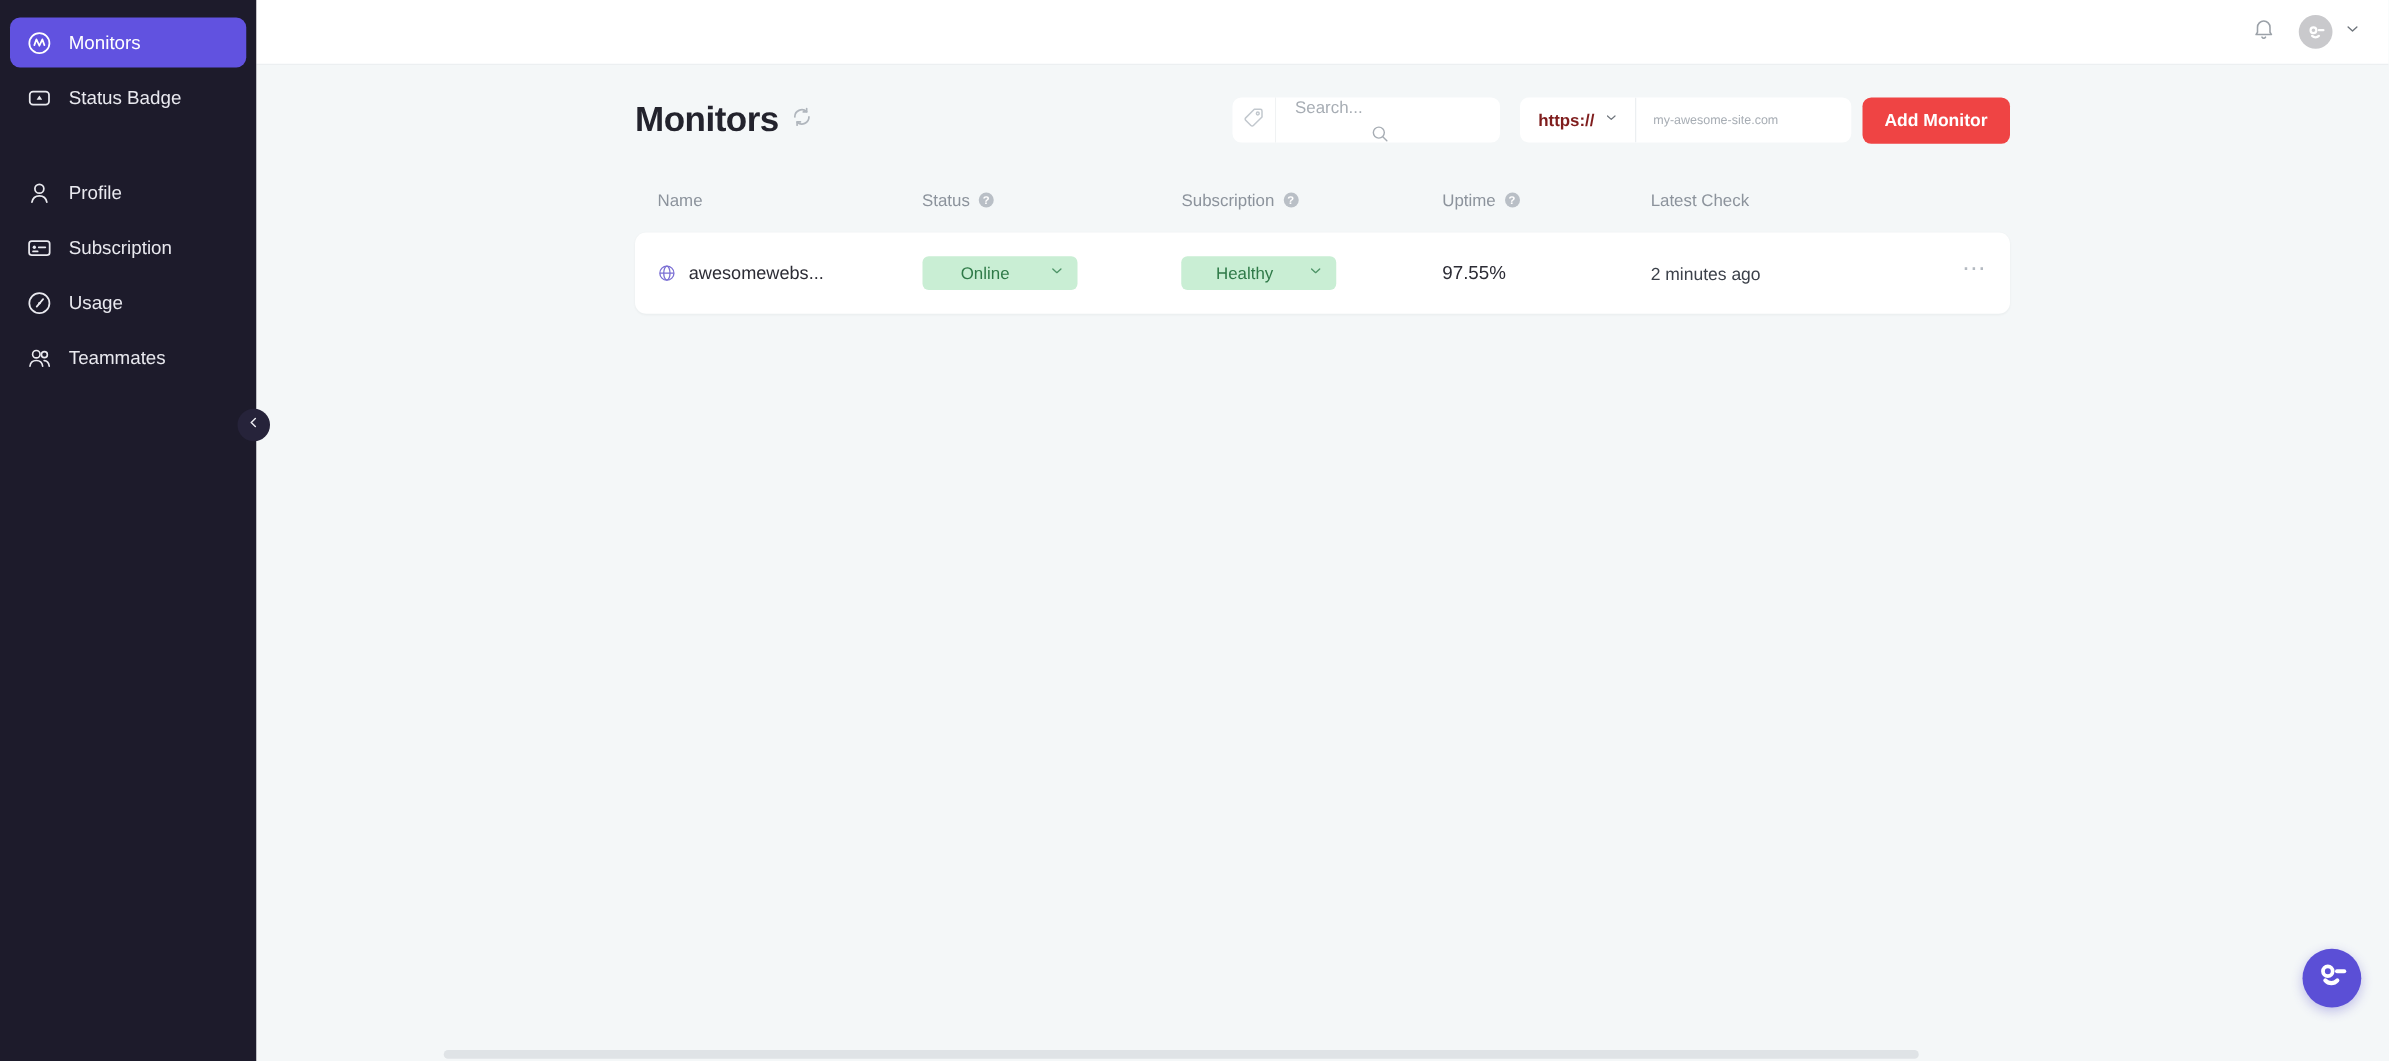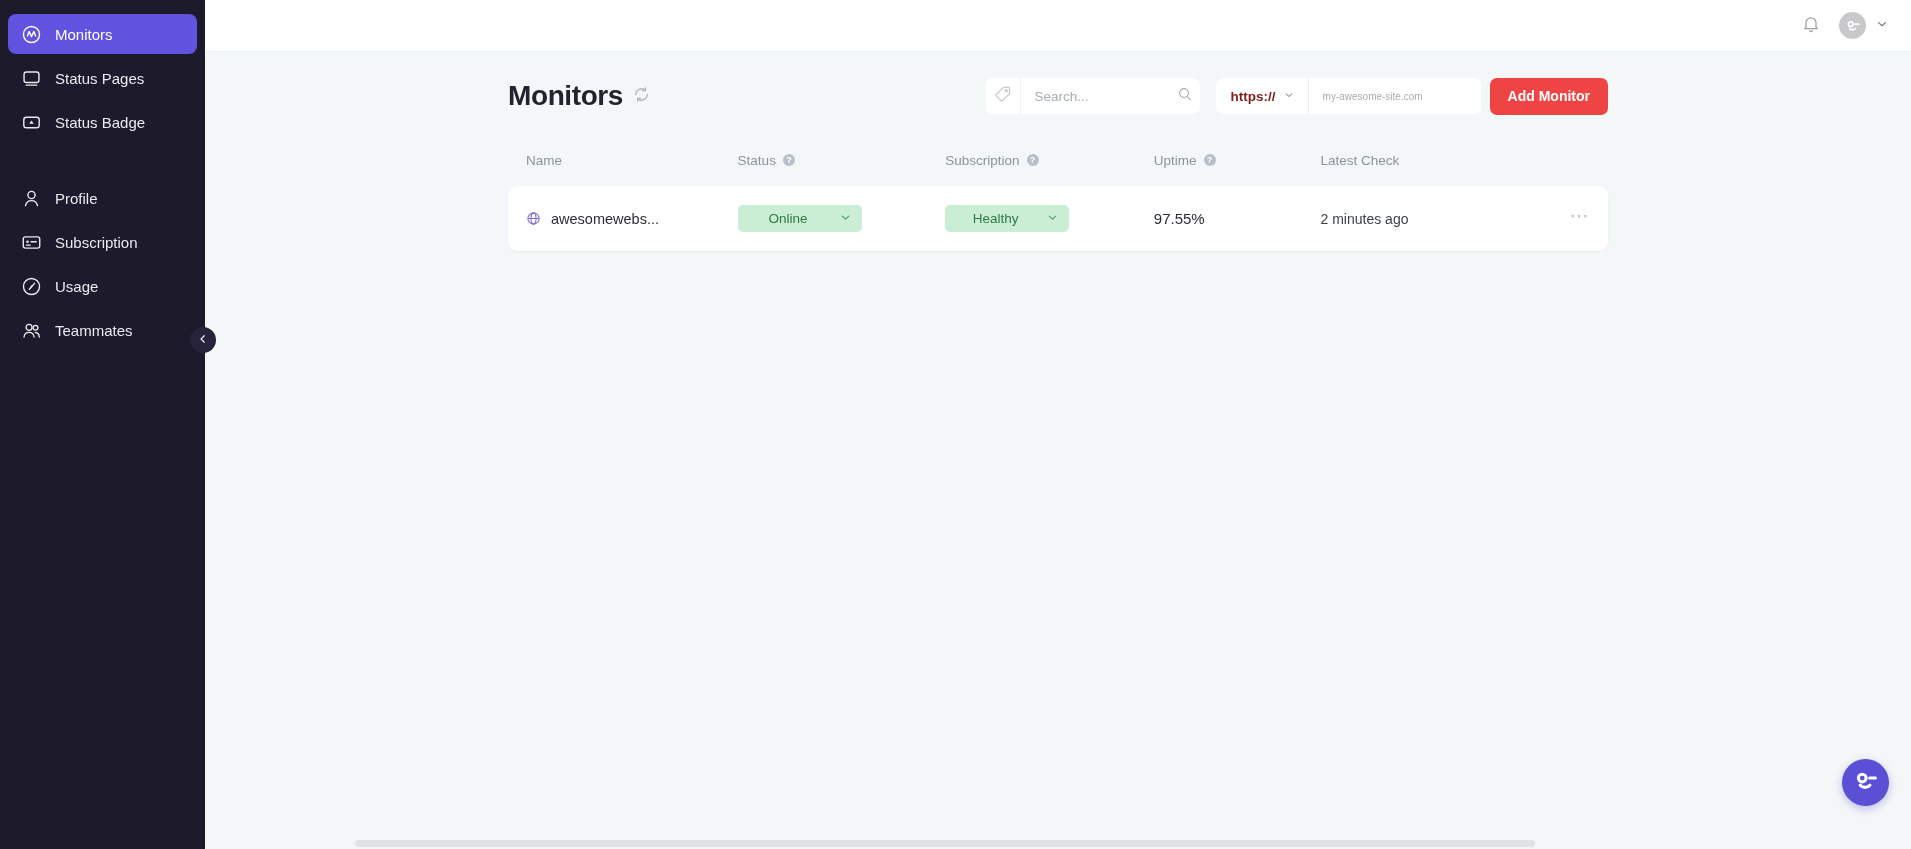--- a/index.html
+++ b/index.html
@@ -146,24 +146,25 @@
     border-radius: 7px 0 0 7px;
     display: flex; align-items: center; justify-content: center;
     cursor: pointer;
   }
   .search-box {
     width: 180px;
     height: 36px;
     background: #ffffff;
     display: flex;
     align-items: center;
-    padding: 0 12px 0 14px;
+    padding: 0 12px 0 0;
     gap: 6px;
     border-left: 1px solid #f0f2f3;
     border-radius: 0 7px 7px 0;
+    flex-direction: column;
   }
   .search-input {
     border: none; outline: none;
     font-family: "Liberation Sans", sans-serif;
     font-size: 13.5px;
     color: #44444c;
     background: transparent;
     width: 136px;
   }
   .search-input::placeholder { color: #a7adb4; }
@@ -336,29 +337,20 @@
       <div class="nav-item active">
         <span class="nav-icon">
           <svg width="21" height="21" viewBox="0 0 24 24" fill="none" stroke="#ffffff" stroke-width="1.6">
             <circle cx="12" cy="12" r="9.2"></circle>
             <path d="M7.4 13.8 L9.3 8.6 L12 14.4 L14.7 8.6 L16.6 13.8" stroke-linecap="round" stroke-linejoin="round"></path>
           </svg>
         </span>
         <span>Monitors</span>
       </div>
 
-      <div class="nav-item">
-        <span class="nav-icon">
-          <svg width="21" height="21" viewBox="0 0 24 24" fill="none" stroke="#e9e9ef" stroke-width="1.6">
-            <rect x="3.5" y="4.5" width="17" height="12" rx="2.6"></rect>
-            <line x1="6" y1="19.6" x2="18" y2="19.6" stroke-linecap="round"></line>
-          </svg>
-        </span>
-        <span>Status Pages</span>
-      </div>
 
       <div class="nav-item">
         <span class="nav-icon">
           <svg width="21" height="21" viewBox="0 0 24 24" fill="none" stroke="#e9e9ef" stroke-width="1.6">
             <rect x="3.2" y="6" width="17.6" height="12" rx="3"></rect>
             <path d="M12 9.6 L14.6 13.4 L9.4 13.4 Z" fill="#e9e9ef" stroke="none"></path>
           </svg>
         </span>
         <span>Status Badge</span>
       </div>

